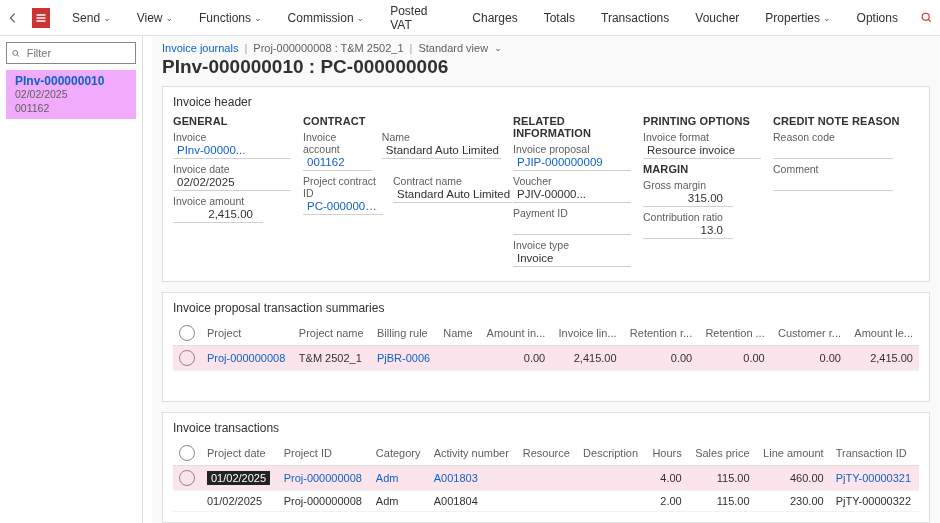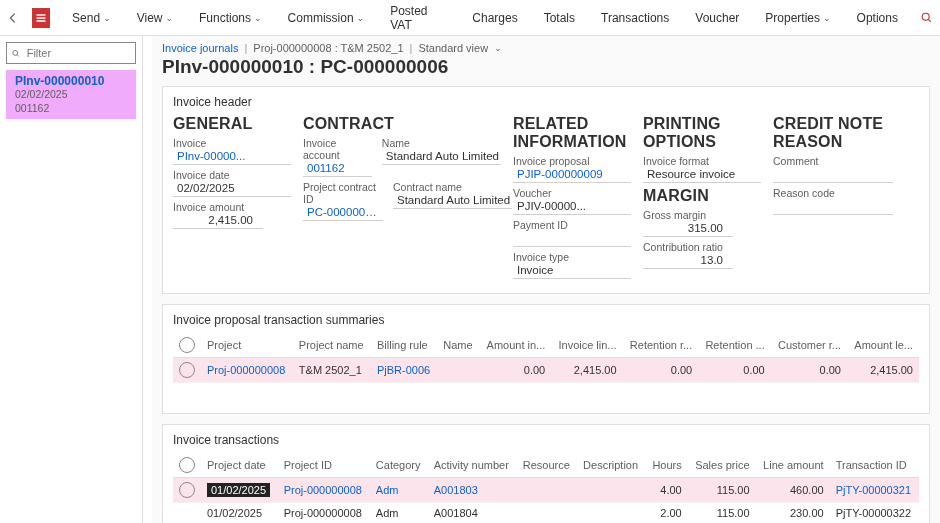--- a/index.html
+++ b/index.html
@@ -111,21 +111,21 @@
     margin-bottom: 10px;
   }
   .panel-head { font-size: 12px; color: #323130; margin-bottom: 6px; }
 
   .header-grid {
     display: flex; gap: 0;
   }
   .hg-col { flex: 1; min-width: 0; padding-right: 12px; }
   .hg-col:last-child { padding-right: 0; }
   .col-head {
-    font-weight: 600; font-size: 16px;
+    font-weight: 600; font-size: 11px;
     margin-bottom: 4px;
     text-transform: uppercase;
     letter-spacing: 0.01em;
   }
   .fld { margin-bottom: 4px; }
   .fld-lbl { font-size: 10.5px; color: #605e5c; }
   .fld-val {
     font-size: 11.5px; color: #323130;
     border-bottom: 1px solid #d2d0ce;
     padding: 1px 2px 2px 4px; min-height: 16px;
@@ -358,25 +358,25 @@
             </div>
           <div class="fld">
               <div class="fld-lbl">Contribution ratio</div>
               <div class="fld-val num" style="max-width:90px">13.0</div>
             </div>
         </div>
 
         <div class="hg-col">
           <div class="col-head">CREDIT NOTE REASON</div>
           <div class="fld">
+              <div class="fld-lbl">Reason code</div>
+              <div class="fld-val"></div>
+            </div>
+          <div class="fld">
               <div class="fld-lbl">Comment</div>
-              <div class="fld-val"></div>
-            </div>
-          <div class="fld">
-              <div class="fld-lbl">Reason code</div>
               <div class="fld-val"></div>
             </div>
         </div>
       </div>
     </div>
 
     <div class="panel" style="padding-bottom:30px">
       <div class="panel-head">Invoice proposal transaction summaries</div>
       <table class="grid">
         <thead>

